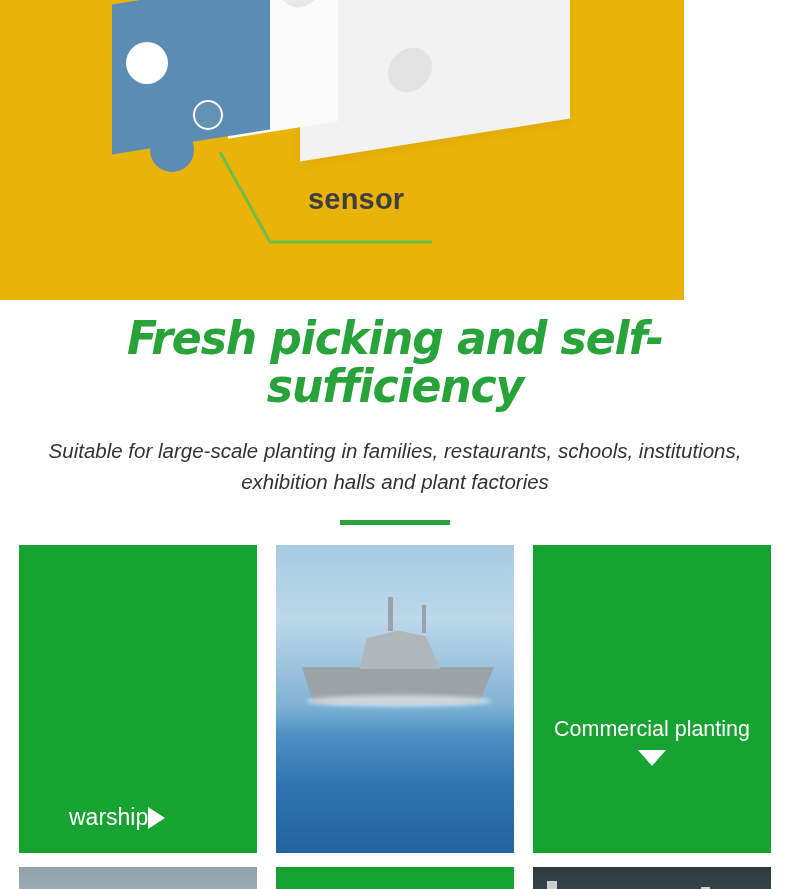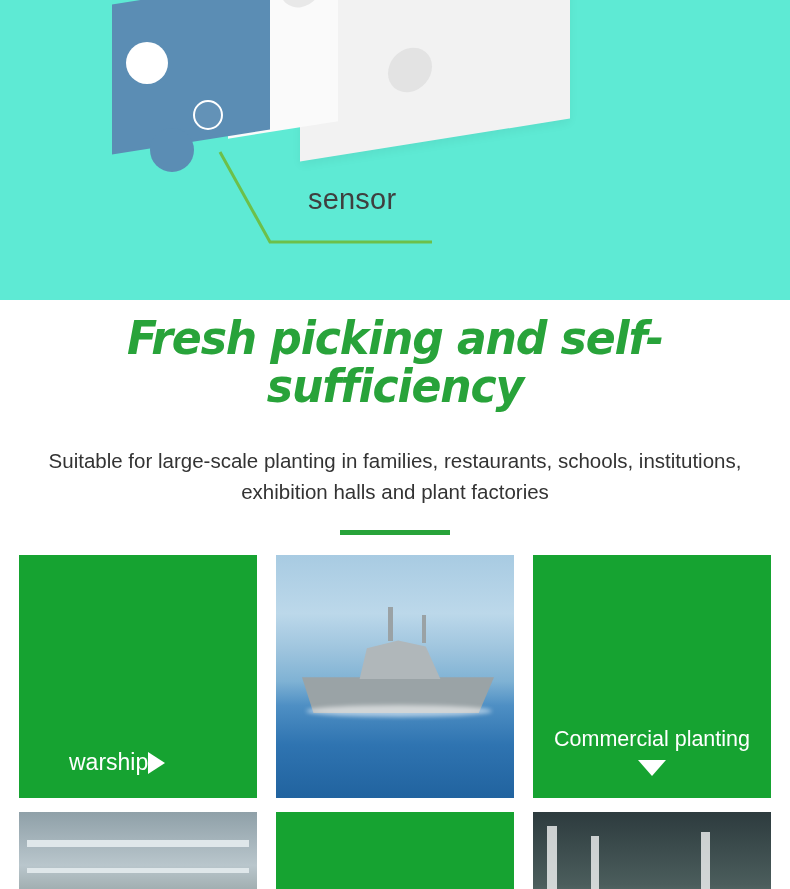--- a/index.html
+++ b/index.html
@@ -12,24 +12,25 @@
     height: 889px;
     overflow: hidden;
     font-family: "Liberation Sans", sans-serif;
     color: #222;
     position: relative;
   }
 
   
   .hero {
     position: relative;
-    width: 790px;
+    width: 684px;
     height: 300px;
-    background: #5eead4;
+    background: #eab308;
     overflow: hidden;
+    font-weight: bold;
   }
   .puzzle-white-back {
     position: absolute;
     left: 300px;
     top: -40px;
     width: 270px;
     height: 180px;
     background: #f2f2f2;
     transform: skewY(-9deg);
     box-shadow: 0 4px 10px rgba(0,0,0,0.05);
@@ -133,48 +134,49 @@
     line-height: 1.05;
     font-weight: bold;
     font-style: italic;
     color: #28a33a;
     letter-spacing: -1.2px;
     margin: 0 auto;
     padding: 0 6px;
     transform: scaleX(0.96);
   }
   .subline {
-    margin: 34px auto 0 auto;
+    margin: 24px auto 0 auto;
     width: 730px;
     font-size: 20.5px;
     line-height: 1.55;
     color: #333;
     text-align: center;
     font-family: "Liberation Sans", sans-serif;
+    font-style: italic;
   }
   .divider {
     width: 110px;
     height: 5px;
     background: #28a33a;
     margin: 22px auto 0 auto;
   }
 
   
   .grid {
     margin-top: 20px;
     padding: 0 19px;
     display: grid;
     grid-template-columns: repeat(3, 238px);
     grid-column-gap: 19px;
     grid-row-gap: 14px;
   }
   .tile {
     position: relative;
     width: 238px;
-    height: 243px;
+    height: 308px;
     overflow: hidden;
   }
   .tile-green {
     background: #16a331;
   }
   .tile-label {
     position: absolute;
     color: #ffffff;
     font-size: 21.5px;
     font-family: "Liberation Sans", sans-serif;

